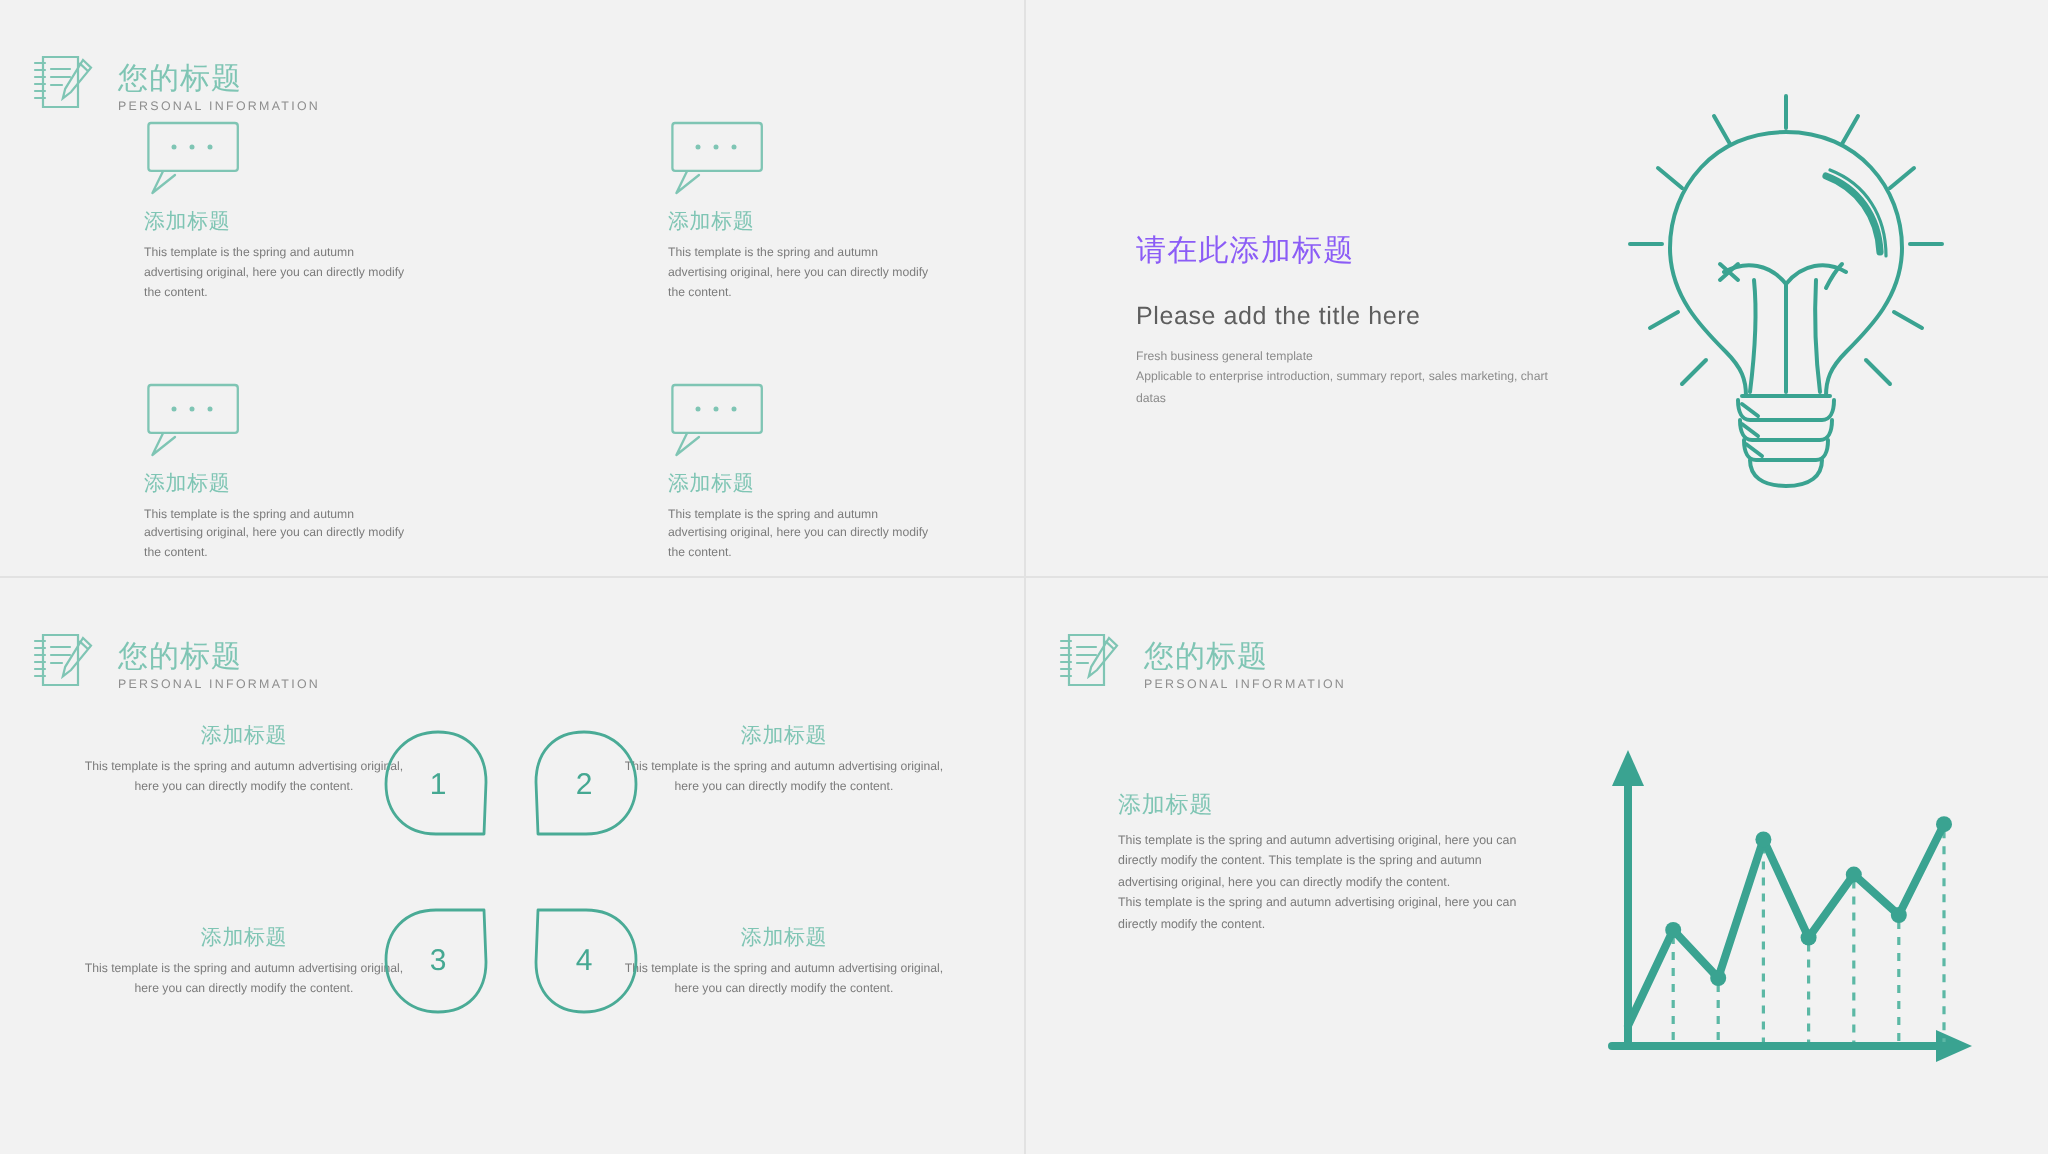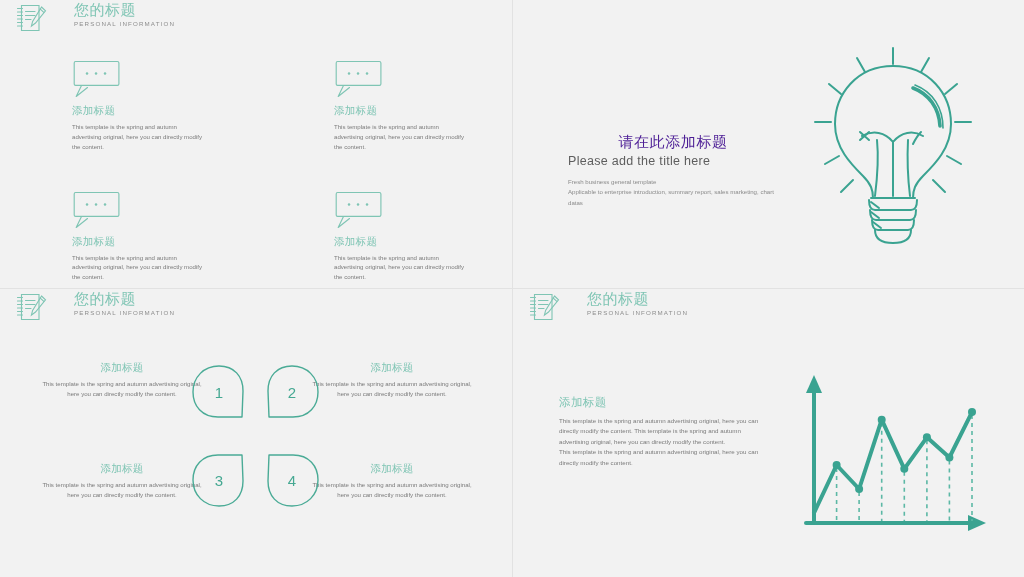--- a/index.html
+++ b/index.html
@@ -20,24 +20,24 @@
   }
   .slide {
     position: relative;
     background: #f2f2f2;
     overflow: hidden;
   }
 
   
   .hdr {
     position: absolute;
-    left: 14px; top: 2px;
+    left: 14px; top: 25px;
     display: flex;
-    align-items: flex-start;
-    gap: 24px;
+    align-items: flex-end;
+    gap: 9px;
   }
   .hdr-icon { width: 36px; height: 32px; display: block; }
   .hdr-txt { line-height: 1.05; }
   .hdr-title {
     color: #7fc5b4;
     font-size: 15px;
     letter-spacing: .5px;
     font-weight: 400;
   }
   .hdr-sub {
@@ -76,30 +76,29 @@
   
   .part-wrap { position: absolute; left: 567px; top: 112px; }
   .part-no {
     color: #45a892;
     font-size: 29px;
     font-weight: 400;
     letter-spacing: 1px;
     line-height: 1;
   }
   .part-cn {
-    color: #4c1d95;
+    color: #8b5cf6;
     font-size: 15px;
-    margin-top: 21px;
+    margin-top: 4px;
     letter-spacing: .6px;
-    text-align: center;
   }
   .part-en {
     color: #5e5e5e;
     font-size: 12.5px;
-    margin-top: 2px;
+    margin-top: 16px;
     letter-spacing: .3px;
   }
   .part-desc {
     color: #8b8b8b;
     font-size: 6.1px;
     line-height: 1.72;
     margin-top: 9px;
     width: 210px;
   }
   .bulb {

